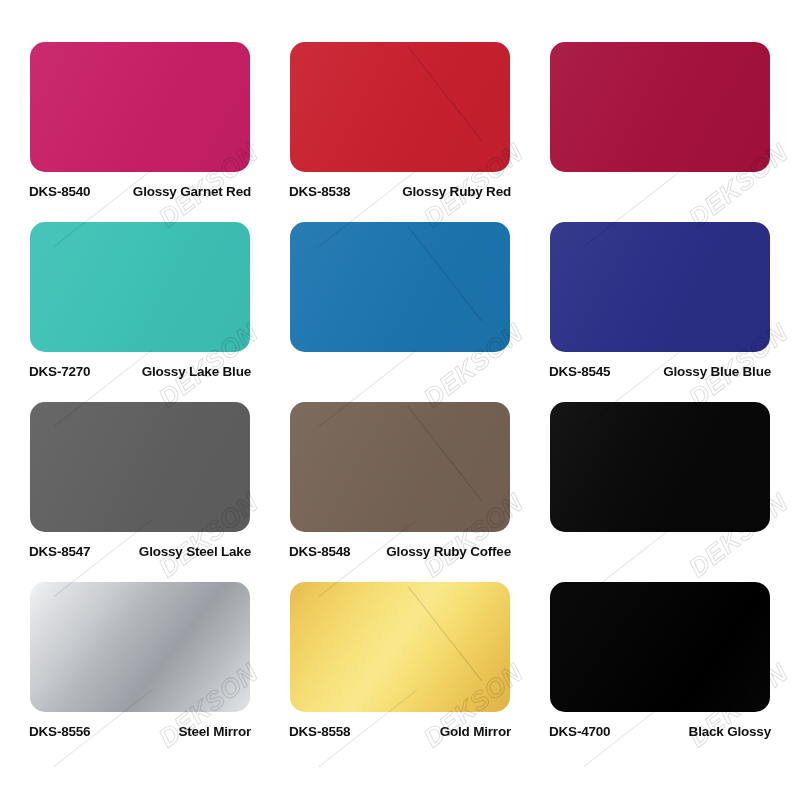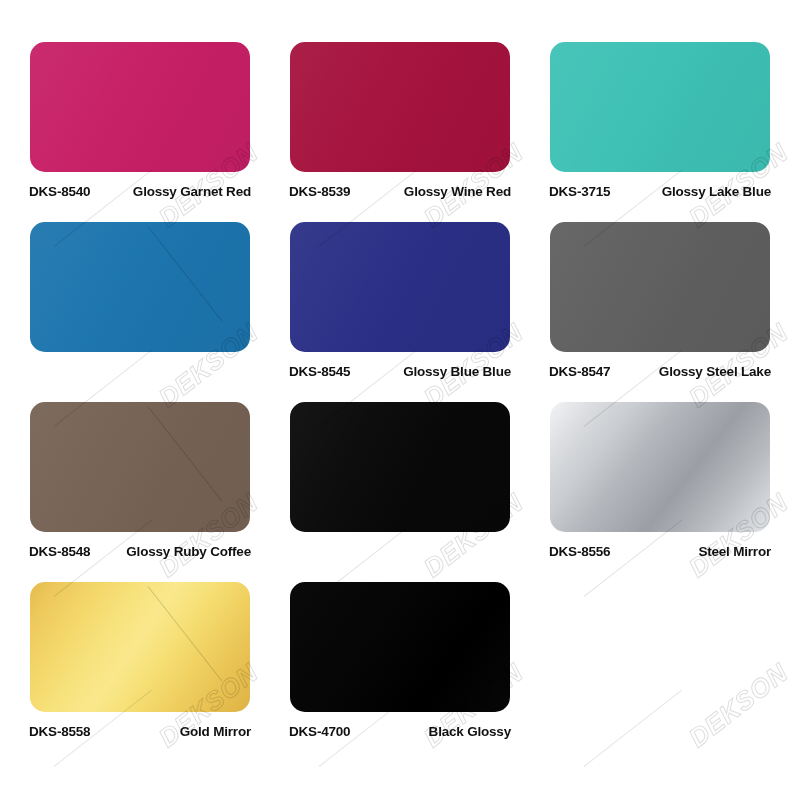--- a/index.html
+++ b/index.html
@@ -158,30 +158,35 @@
 
 <div id="swatch-grid">
     <div class="swatch-cell">
       <div class="chip glossy" style="background: rgb(199, 31, 102);"></div>
       <div class="chip-caption">
         <span class="chip-code">DKS-8540</span>
         <span class="chip-name">Glossy Garnet Red</span>
       </div>
     </div>
     <div class="swatch-cell">
+      <div class="chip glossy" style="background: rgb(200, 32, 46);">
+        <div class="hairline" style="left: 118px; top: 4px; width: 120px; transform: rotate(52deg);"></div>
+      </div>
+      <div class="chip-caption">
+        <span class="chip-code">DKS-8538</span>
+        <span class="chip-name">Glossy Ruby Red</span>
+      </div>
+    </div>
+    <div class="swatch-cell">
       <div class="chip glossy" style="background: rgb(165, 18, 61);"></div>
-      <div class="chip-caption">
-        <span class="chip-code">DKS-8539</span>
-        <span class="chip-name">Glossy Wine Red</span>
-      </div>
     </div>
     <div class="swatch-cell">
       <div class="chip glossy" style="background: rgb(62, 193, 181);"></div>
       <div class="chip-caption">
-        <span class="chip-code">DKS-3715</span>
+        <span class="chip-code">DKS-7270</span>
         <span class="chip-name">Glossy Lake Blue</span>
       </div>
     </div>
     <div class="swatch-cell">
       <div class="chip glossy" style="background: rgb(28, 117, 174);">
         <div class="hairline" style="left: 118px; top: 4px; width: 120px; transform: rotate(52deg);"></div>
       </div>
     </div>
     <div class="swatch-cell">
       <div class="chip glossy" style="background: rgb(42, 47, 134);"></div>

